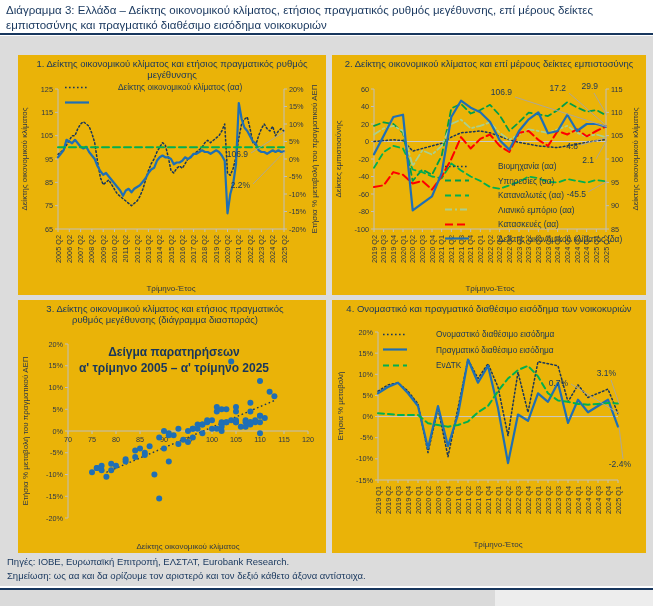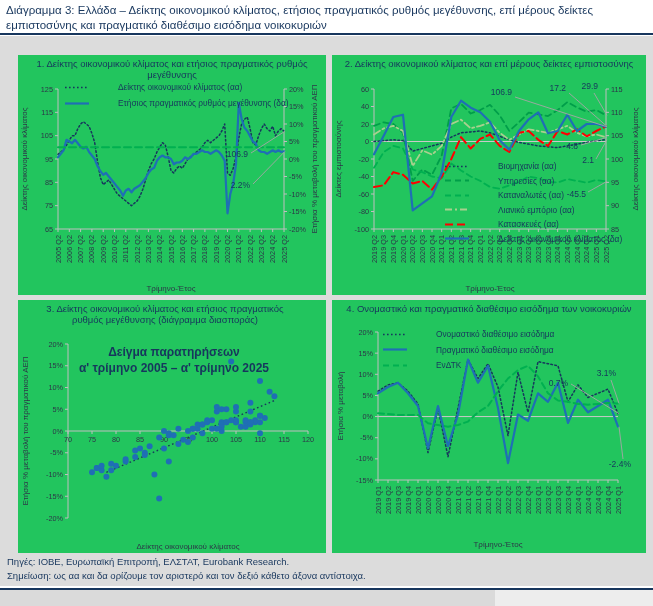--- a/index.html
+++ b/index.html
@@ -4,21 +4,21 @@
 <style>
   html,body{margin:0;padding:0;width:653px;height:606px;overflow:hidden;
     font-family:"Liberation Sans",sans-serif;background:#ffffff;}
   #page{position:relative;width:653px;height:606px;background:#ffffff;}
   .main-title{position:absolute;left:6px;top:3px;width:641px;font-size:11.5px;font-weight:normal;
     color:#17365D;line-height:1.3;}
   .rule{position:absolute;left:0;width:653px;height:2px;background:#17365D;}
   #rule-top{top:33px;}
   #rule-bottom{top:588px;}
   #backdrop{position:absolute;left:0;top:36px;width:653px;height:550px;background:#DCDCDC;}
-  .panel{position:absolute;background:#22c55e;}
+  .panel{position:absolute;background:#eab308;}
   #panel1{left:18px;top:55px;width:308px;height:240px;}
   #panel2{left:332px;top:55px;width:314px;height:240px;}
   #panel3{left:18px;top:300px;width:308px;height:253px;}
   #panel4{left:332px;top:300px;width:314px;height:253px;}
   .panel-title{color:#17365D;font-size:9.5px;text-align:center;line-height:1.2;padding-top:3px;}
   #panel1 .panel-title,#panel2 .panel-title,#panel4 .panel-title{height:21px;}
   #panel3 .panel-title{height:33px;padding-left:14px;padding-right:28px;}
   svg{display:block;}
   svg text{font-family:"Liberation Sans",sans-serif;}
   .tick-label{font-size:7.3px;fill:#2d3748;}
@@ -147,21 +147,20 @@
             </svg>
           </span>
           <span class="lt">Δείκτης οικονομικού κλίματος (αα)</span>
         </div>
         <div class="legend-row">
           <span class="sw">
             <svg width="26" height="9">
               <line x1="1" y1="4.5" x2="25" y2="4.5" stroke="#1F6FB5" stroke-width="2.2" stroke-dasharray="none"></line>
             </svg>
           </span>
-          <span class="lt">Ετήσιος πραγματικός ρυθμός μεγέθυνσης (δα)</span>
         </div>
       </div>
   </div>
 
   <div class="panel" id="panel2">
     <div class="panel-title">2. Δείκτης οικονομικού κλίματος και επί μέρους δείκτες εμπιστοσύνης</div>
     <svg width="314" height="216" viewBox="0 0 314 216">
         <line x1="42" y1="10" x2="42" y2="150" stroke="#BFBFBF" stroke-width="1"></line>
         <line x1="274" y1="10" x2="274" y2="150" stroke="#BFBFBF" stroke-width="1"></line>
         <line x1="42" y1="150" x2="274" y2="150" stroke="#BFBFBF" stroke-width="1"></line>

